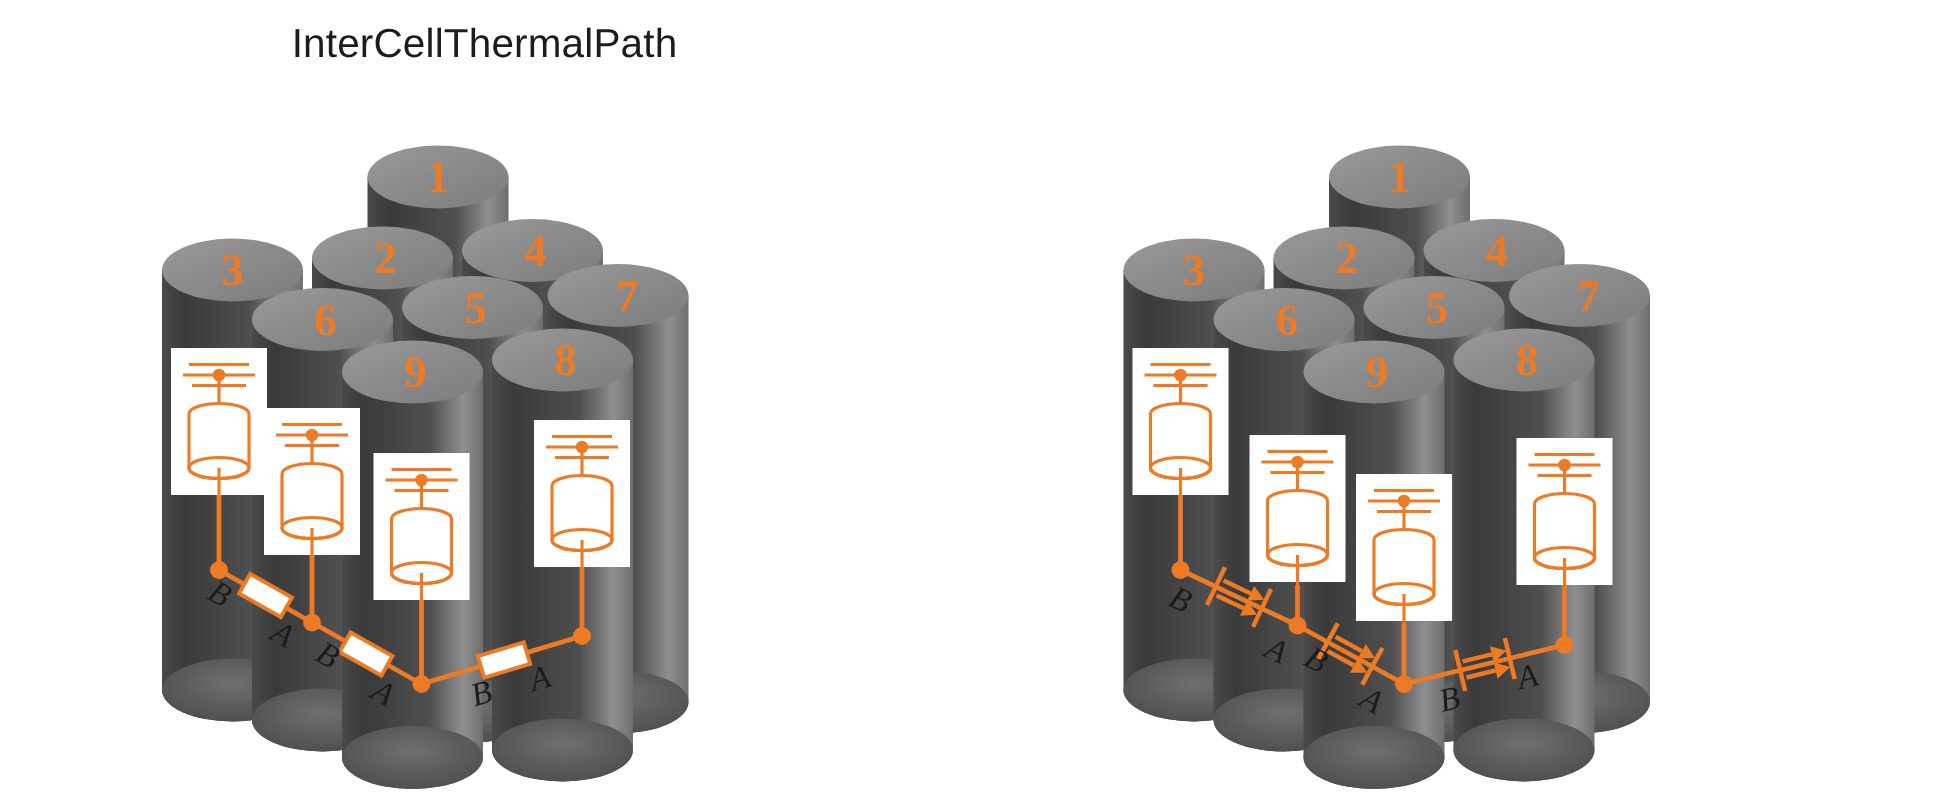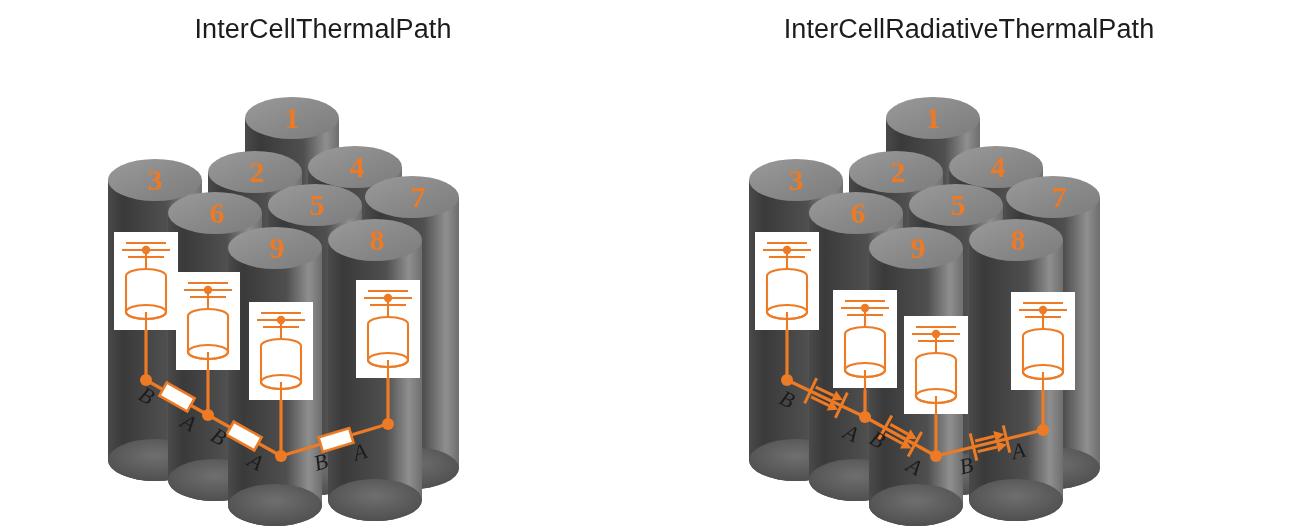--- a/index.html
+++ b/index.html
@@ -183,21 +183,20 @@
       <text x="143" y="402" font-size="22" font-style="italic" fill="#1c1c1c" text-anchor="middle" transform="rotate(29.5,143,402)">B</text>
       <text x="185" y="429" font-size="22" font-style="italic" fill="#1c1c1c" text-anchor="middle" transform="rotate(29.5,185,429)">A</text>
       <text x="215" y="443" font-size="22" font-style="italic" fill="#1c1c1c" text-anchor="middle" transform="rotate(29.3,215,443)">B</text>
       <text x="252" y="468" font-size="22" font-style="italic" fill="#1c1c1c" text-anchor="middle" transform="rotate(29.3,252,468)">A</text>
       <text x="323" y="469" font-size="22" font-style="italic" fill="#1c1c1c" text-anchor="middle" transform="rotate(-16.6,323,469)">B</text>
       <text x="362" y="459" font-size="22" font-style="italic" fill="#1c1c1c" text-anchor="middle" transform="rotate(-16.6,362,459)">A</text>
     </svg>
   </div>
 
   <div class="panel right">
-    <div class="title">InterCellRadiativeThermalPath</div>
 
     <svg class="diagram" viewBox="0 0 646 532">
       <defs>
         <linearGradient id="bodyGradR" x1="0" y1="0" x2="1" y2="0">
           <stop offset="0" stop-color="#4a4a4a"></stop>
           <stop offset="0.16" stop-color="#3a3a3a"></stop>
           <stop offset="0.62" stop-color="#4f4f4f"></stop>
           <stop offset="0.86" stop-color="#8f8f8f"></stop>
           <stop offset="1" stop-color="#6e6e6e"></stop>
         </linearGradient>

